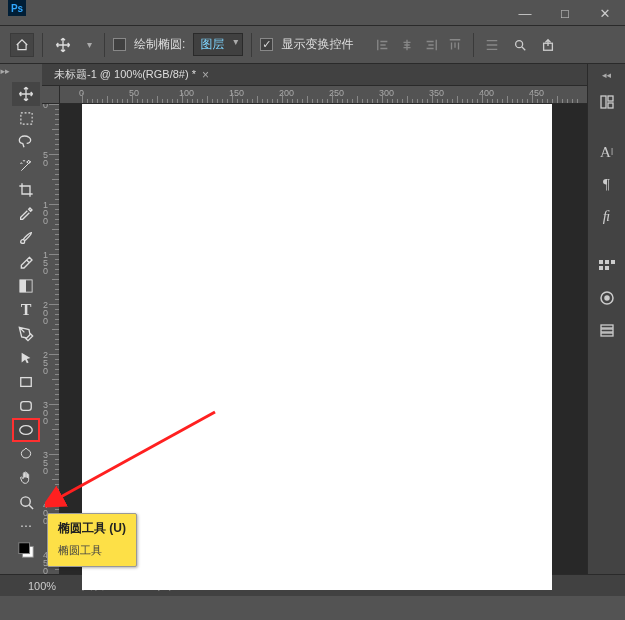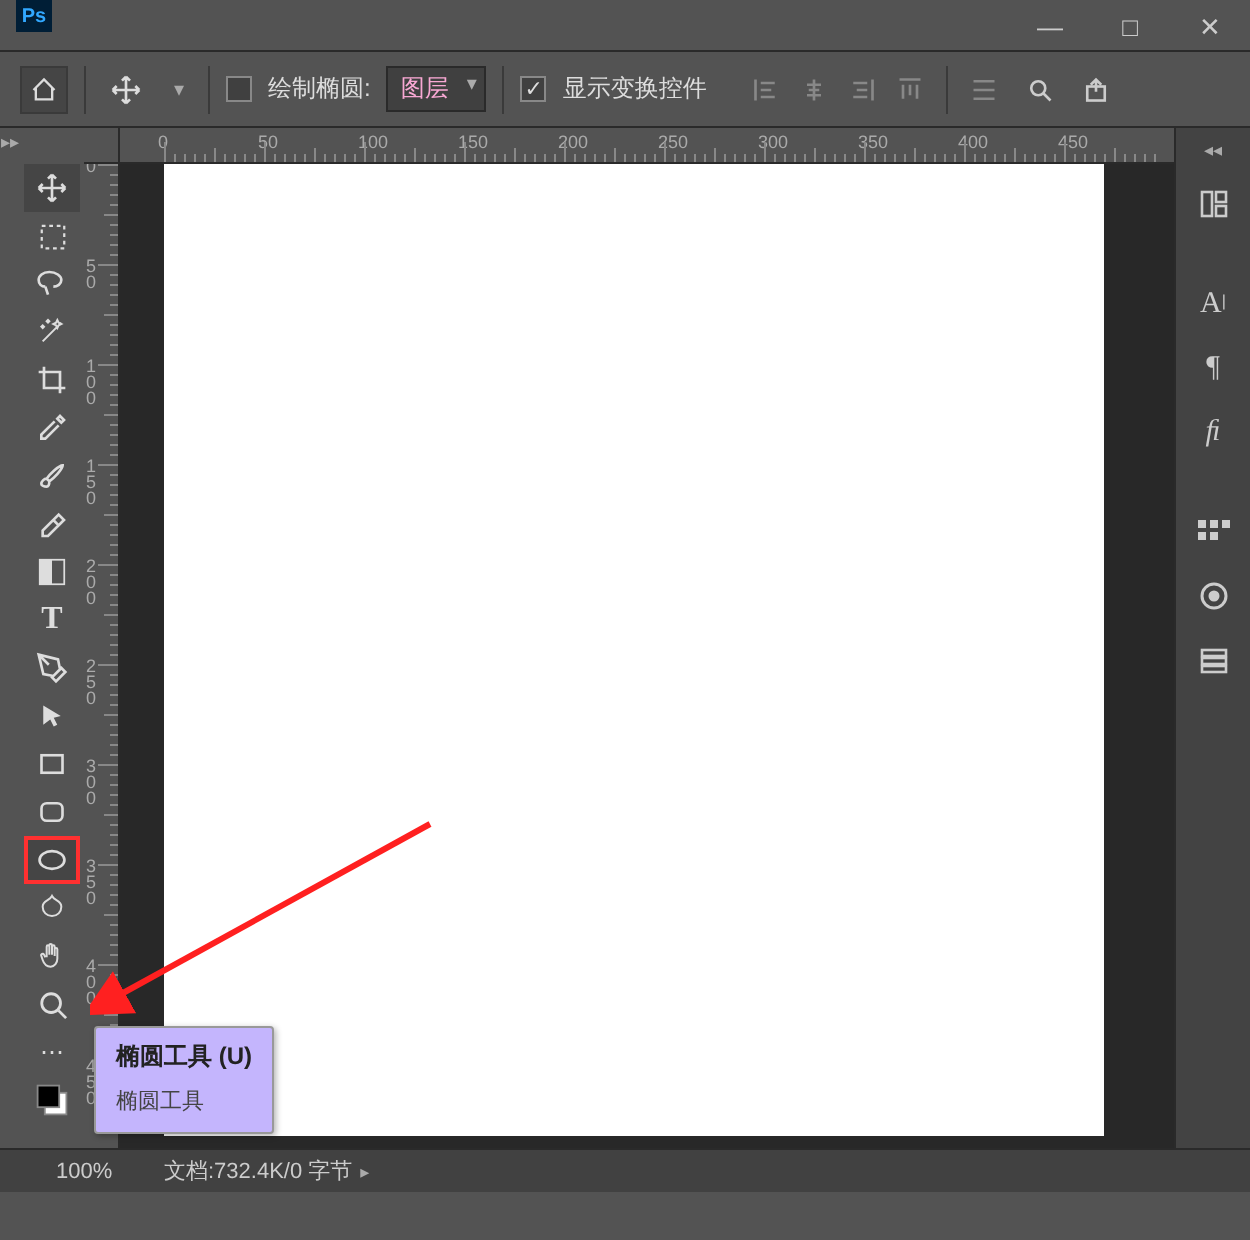--- a/index.html
+++ b/index.html
@@ -12,21 +12,21 @@
 .menubar-inner { display: flex; gap: 12px; margin-left: 0; height: 26px; align-items: center; }
 .menu-item { color: #e0e0e0; font-size: 12px; cursor: default; }
 
 .options-bar { height: 38px; background: #535353; border-bottom: 1px solid #2a2a2a; display: flex; align-items: center; padding: 0 10px; gap: 8px; }
 .home-icon { width: 24px; height: 24px; display: flex; align-items: center; justify-content: center; color: #ddd; border: 1px solid #3a3a3a; background: #454545; }
 .opt-icon { color: #ddd; font-size: 16px; padding: 2px 4px; }
 .divider-v { width: 1px; height: 24px; background: #3a3a3a; }
 .checkbox { width: 13px; height: 13px; border: 1px solid #888; display: inline-flex; align-items: center; justify-content: center; background: #404040; }
 .checkbox.checked::after { content: "✓"; color: #ddd; font-size: 11px; }
 .opt-label { color: #ddd; font-size: 12px; }
-.dropdown { background: #404040; border: 1px solid #2a2a2a; color: #f9a8d4; font-size: 12px; padding: 2px 18px 2px 6px; position: relative; }
+.dropdown { background: #404040; border: 1px solid #2a2a2a; color: #7dd3fc; font-size: 12px; padding: 2px 18px 2px 6px; position: relative; }
 .dropdown::after { content: "▾"; position: absolute; right: 4px; color: #aaa; font-size: 10px; }
 .align-group { display: flex; gap: 4px; margin-left: 12px; }
 .align-btn { width: 20px; height: 20px; display: flex; align-items: center; justify-content: center; color: #888; }
 
 .workspace { display: flex; height: 510px; }
 .left-strip { width: 10px; background: #535353; display: flex; flex-direction: column; align-items: center; padding-top: 2px; }
 .collapse-arrow { color: #aaa; font-size: 9px; }
 
 .toolbox { width: 32px; background: #535353; display: flex; flex-direction: column; padding-top: 18px; }
 .tool { width: 28px; height: 24px; display: flex; align-items: center; justify-content: center; color: #ddd; font-size: 15px; cursor: pointer; margin-left: 2px; position: relative; }
@@ -52,21 +52,21 @@
 .right-panels { width: 38px; background: #434343; border-left: 1px solid #2a2a2a; display: flex; flex-direction: column; align-items: center; padding-top: 6px; gap: 0; position: relative; }
 .rp-arrow { color: #aaa; font-size: 9px; margin-bottom: 6px; }
 .rp-icon { width: 28px; height: 28px; display: flex; align-items: center; justify-content: center; color: #ccc; font-size: 15px; margin: 2px 0; }
 .rp-gap { height: 18px; }
 
 .status-bar { height: 22px; background: #414141; display: flex; align-items: center; border-top: 1px solid #2a2a2a; font-size: 11px; color: #ccc; }
 .zoom-box { width: 70px; padding-left: 28px; }
 .doc-info { padding-left: 12px; }
 .status-arrow { color: #aaa; margin-left: 4px; font-size: 9px; }
 
-.tooltip { position: absolute; left: 47px; top: 513px; background: #c4b5fd; border: 1px solid #999; border-radius: 2px; padding: 6px 10px 8px; box-shadow: 1px 1px 3px rgba(0,0,0,0.3); z-index: 100; min-width: 85px; }
+.tooltip { position: absolute; left: 47px; top: 513px; background: #fde047; border: 1px solid #999; border-radius: 2px; padding: 6px 10px 8px; box-shadow: 1px 1px 3px rgba(0,0,0,0.3); z-index: 100; min-width: 85px; }
 .tooltip-title { font-size: 12px; color: #222; font-weight: bold; margin-bottom: 6px; }
 .tooltip-desc { font-size: 11px; color: #444; }
 
 .red-arrow { position: absolute; left: 45px; top: 404px; z-index: 99; pointer-events: none; }
 
 svg { display: block; }
 </style>
 </head>
 <body>
 
@@ -239,20 +239,24 @@
     <div class="tool" style="font-size:12px;">⋯</div>
     <div class="tool">
         <svg width="18" height="18" viewBox="0 0 20 20">
           <rect x="6" y="6" width="12" height="12" fill="#fff" stroke="#888"></rect>
           <rect x="2" y="2" width="12" height="12" fill="#000" stroke="#888"></rect>
         </svg>
       </div>
   </div>
 
   <div class="canvas-area">
+    <div class="doc-tab">
+      <span class="doc-tab-label">未标题-1 @ 100%(RGB/8#) *</span>
+      <span class="doc-tab-close">×</span>
+    </div>
     <div class="canvas-inner">
       <div style="position:relative;">
         <div class="ruler-corner"></div>
         <div class="ruler-h" id="ruler-h">
             <span style="left: 19px;">0</span>
             <div class="tick" style="left: 22px; height: 10px;"></div>
             <div class="tick" style="left: 27px; height: 4px;"></div>
             <div class="tick" style="left: 32px; height: 4px;"></div>
             <div class="tick" style="left: 37px; height: 4px;"></div>
             <div class="tick" style="left: 42px; height: 4px;"></div>

